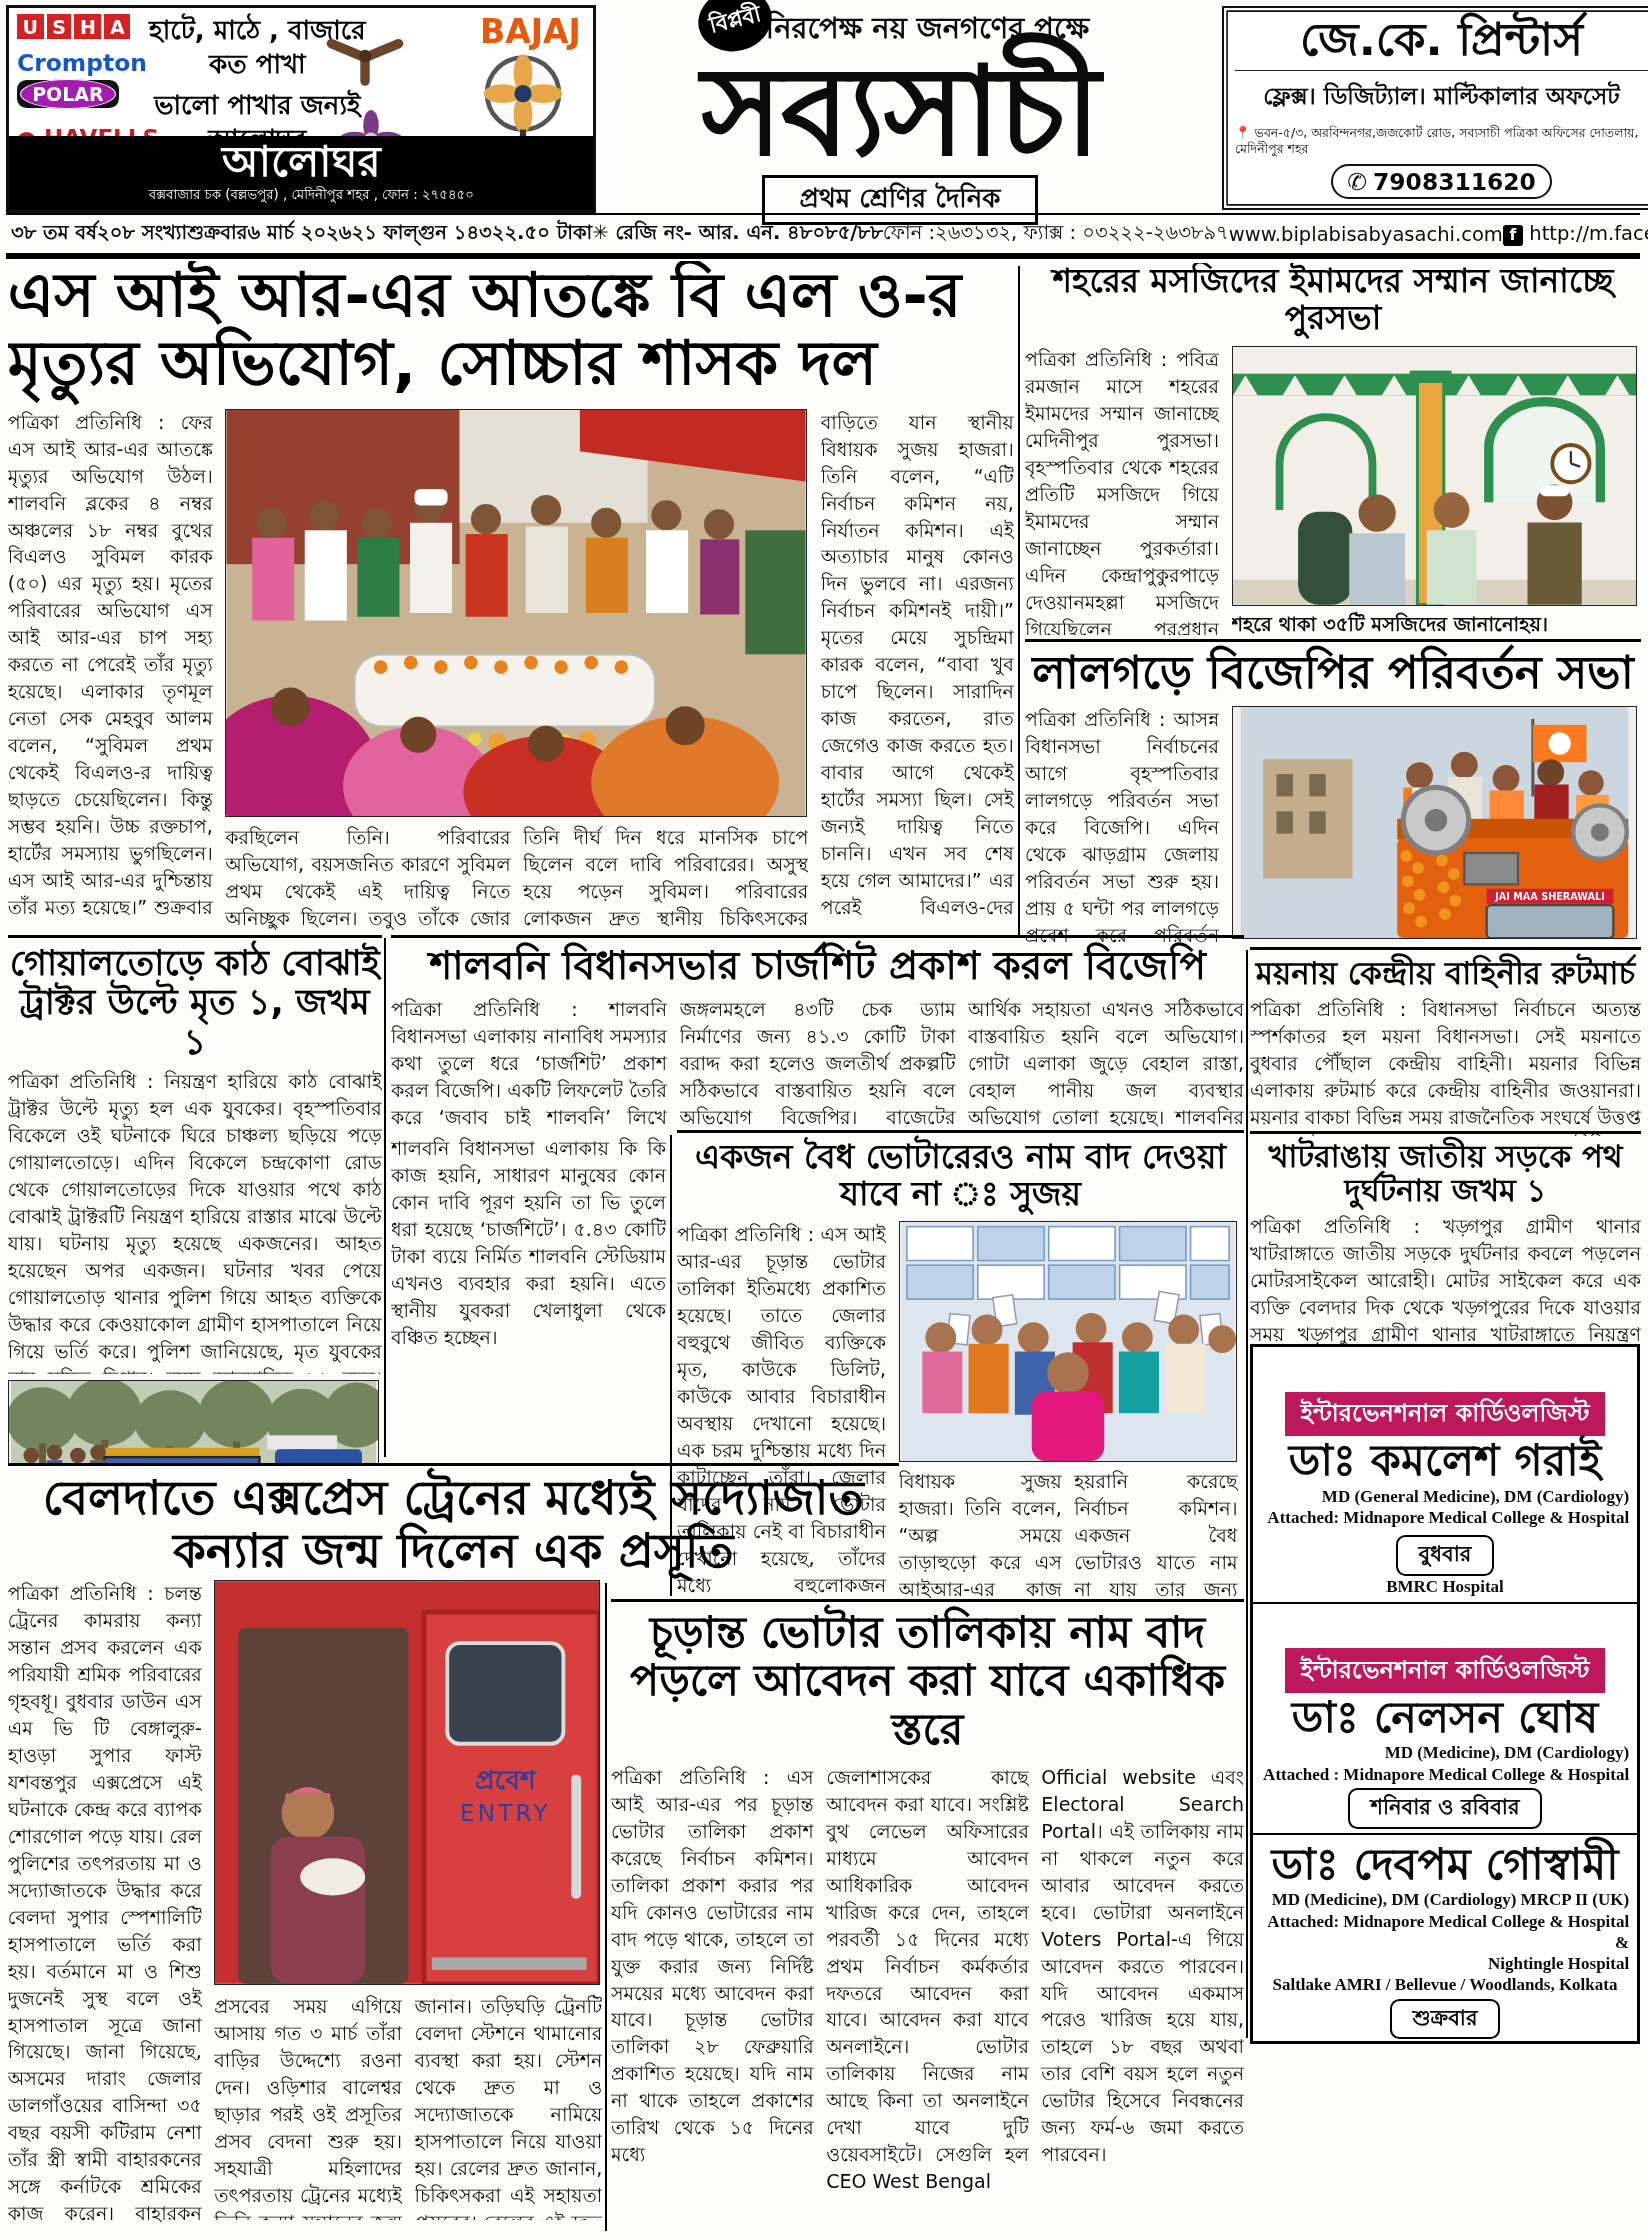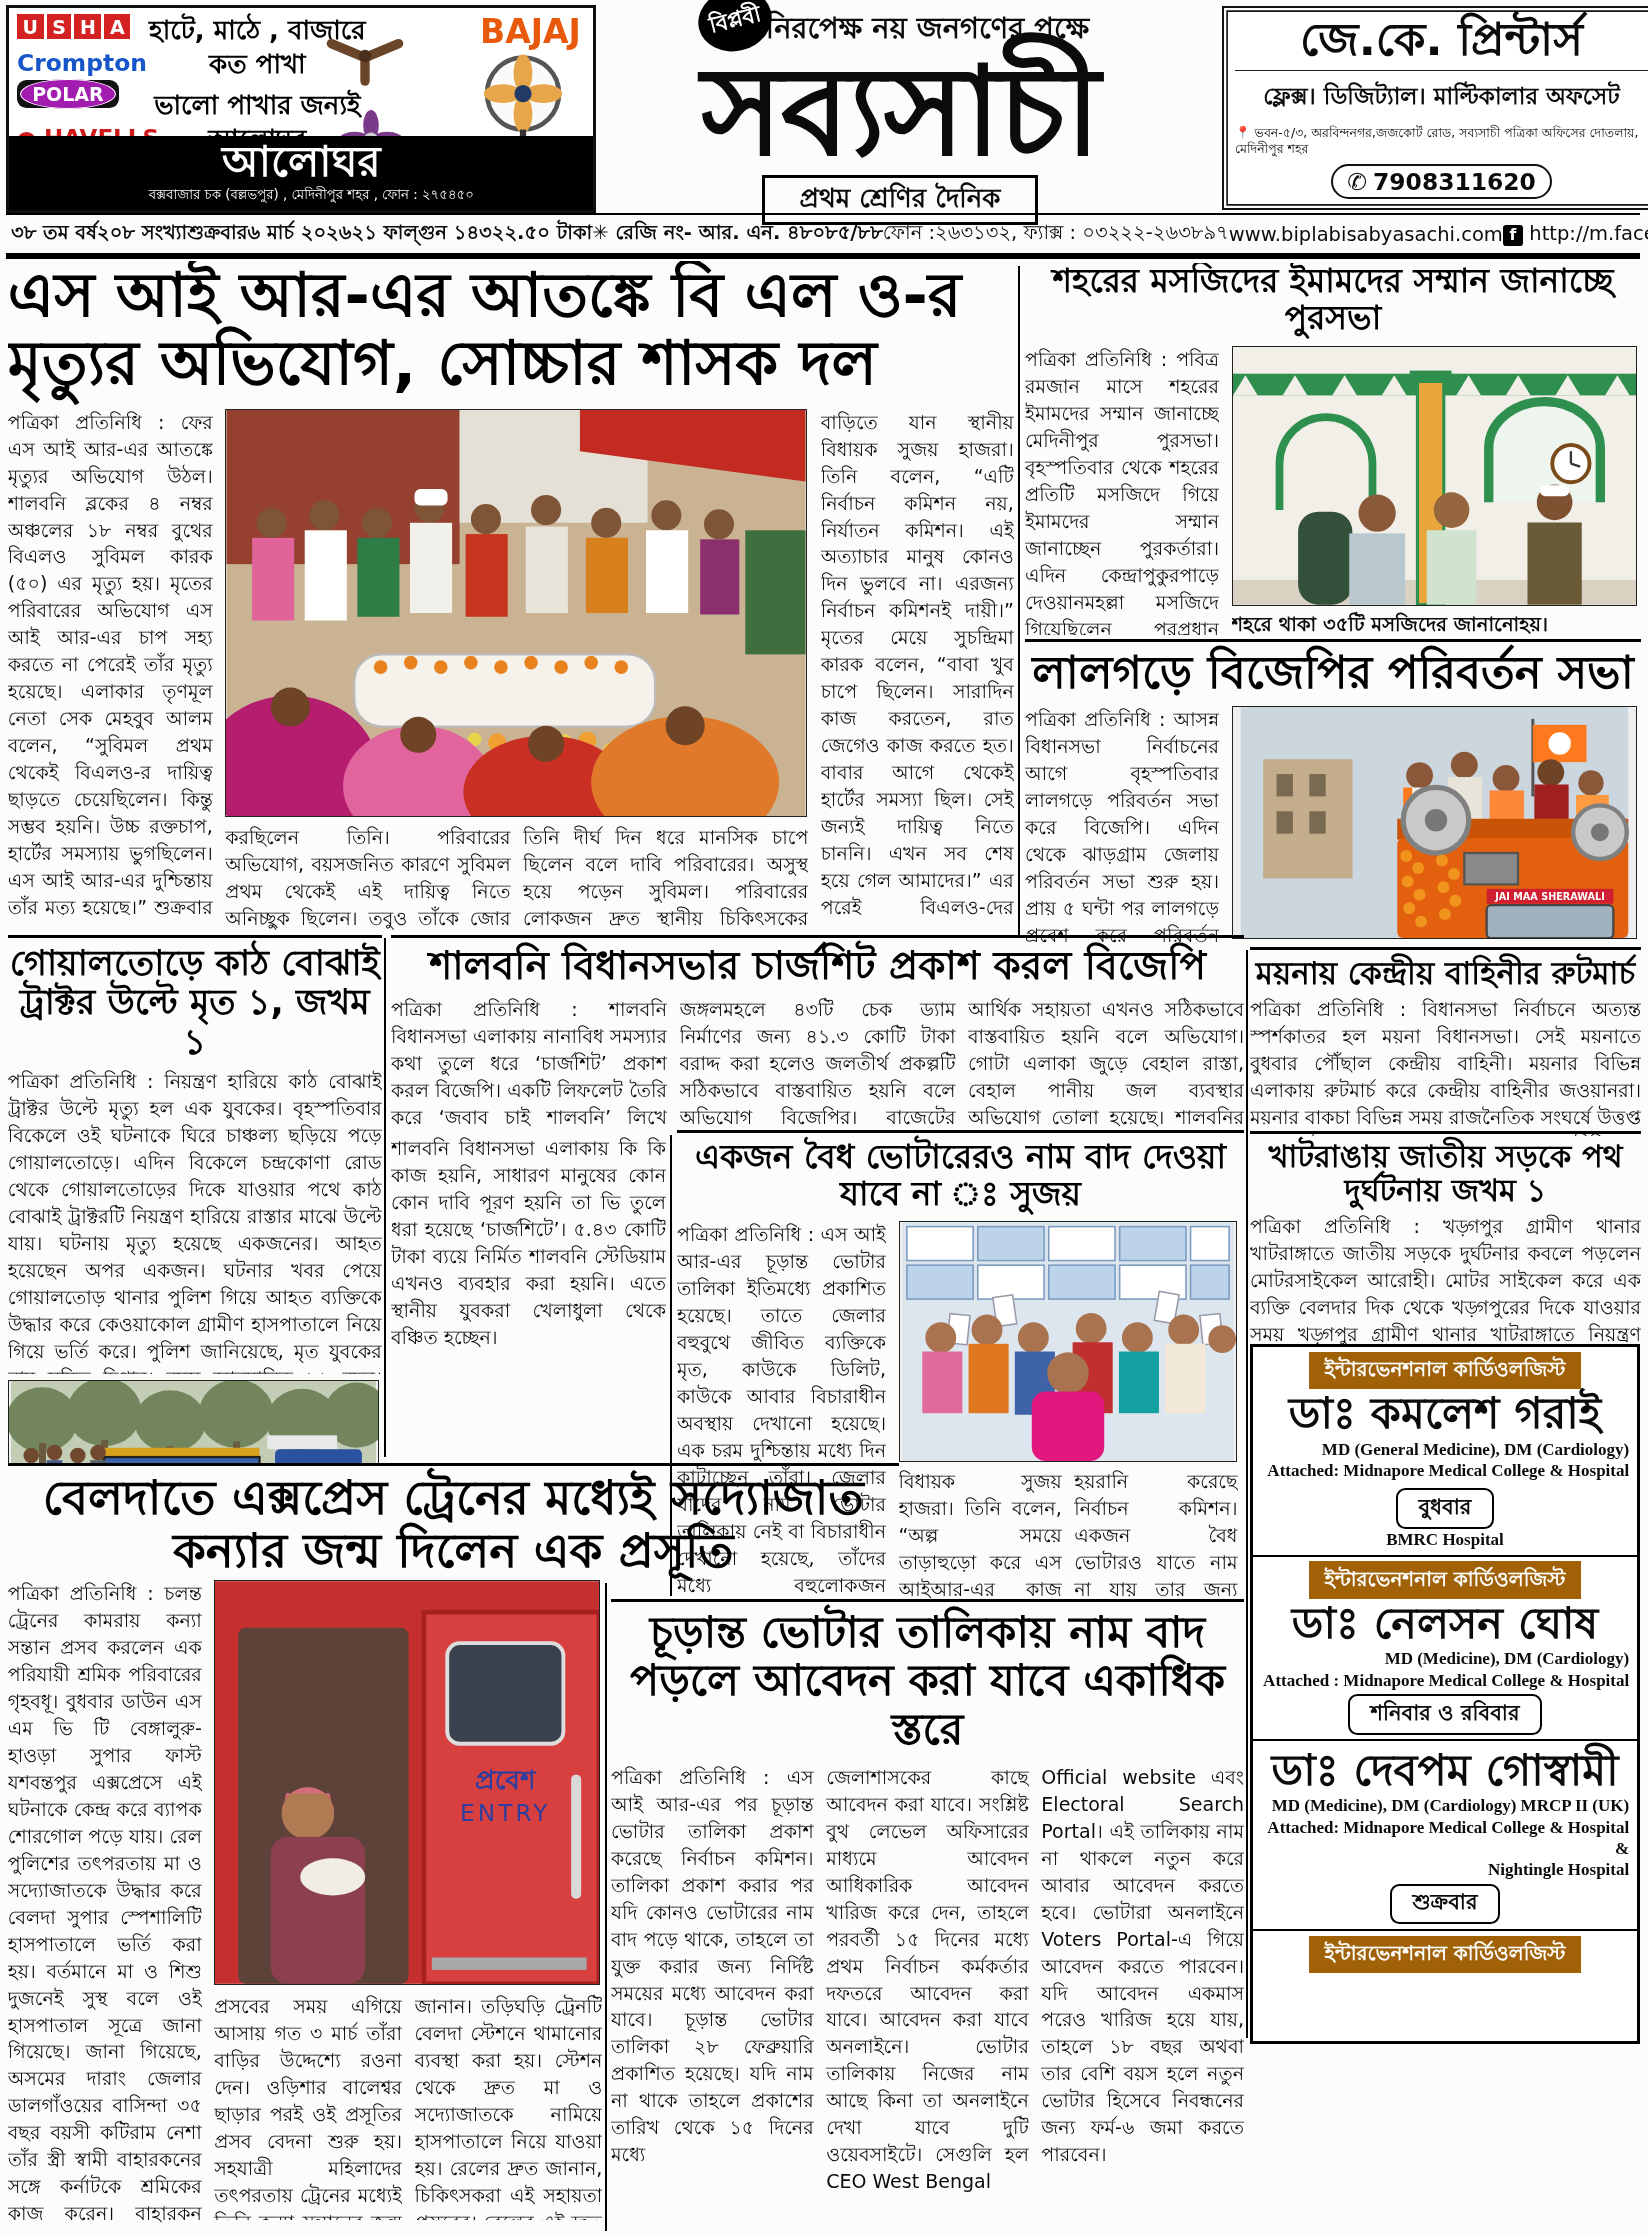--- a/index.html
+++ b/index.html
@@ -38,21 +38,21 @@
   .jka{font-size:12.5px;line-height:1.3;margin-top:7.8px;text-align:left;}
   .pill{display:inline-flex;align-items:center;gap:6.3px;border:2.3px solid #111;border-radius:20.3px;
         padding:1.6px 14px;font-size:23.4px;font-weight:800;margin-top:6.3px;}
   .info{display:flex;align-items:center;gap:0;border-top:2.3px solid #000;border-bottom:6.3px solid #000;
         font-size:19.5px;font-weight:700;padding:3.1px 4.7px;justify-content:space-between;white-space:nowrap;}
   .fb{display:inline-block;background:#000;color:#fff;width:20.3px;height:20.3px;text-align:center;
       line-height:20.3px;font-weight:800;border-radius:3.1px;font-size:15.6px;}
   
   .docbox{border:3.1px solid #000;background:#fff;display:flex;flex-direction:column;overflow:hidden;}
   .docsec{border-bottom:2.3px solid #000;padding:4.7px 7.8px;text-align:center;}
-  .docban{display:inline-block;background:#a16207;color:#fff;font-size:20px;font-weight:700;padding:2.3px 15.6px;}
+  .docban{display:inline-block;background:#be185d;color:#fff;font-size:24px;font-weight:700;padding:2.3px 15.6px;margin-top:40px;}
   .docname{font-size:43px;font-weight:800;line-height:1.15;}
   .docq{font-family:Liberation Serif, serif;font-weight:700;font-size:17px;text-align:right;line-height:1.25;}
   .day{display:inline-block;border:2.3px solid #000;border-radius:9.4px;padding:0.8px 20.3px;
        font-size:21px;font-weight:700;}
 </style>
 </head>
 <body>
 
 <div class="page">
 
@@ -498,20 +498,21 @@
       <div class="docname">ডাঃ নেলসন ঘোষ</div>
       <div class="docq">MD (Medicine), DM (Cardiology)</div>
       <div class="docq">Attached : Midnapore Medical College &amp; Hospital</div>
       <div style="margin-top:3.1px;"><span class="day">শনিবার ও রবিবার</span></div>
     </div>
     <div class="docsec">
       <div class="docname">ডাঃ দেবপম গোস্বামী</div>
       <div class="docq">MD (Medicine), DM (Cardiology) MRCP II (UK)</div>
       <div class="docq">Attached: Midnapore Medical College &amp; Hospital &amp;</div>
       <div class="docq">Nightingle Hospital</div>
+      <div class="docq" style="text-align:center;">Saltlake AMRI / Bellevue / Woodlands, Kolkata</div>
       <div style="margin-top:3.1px;"><span class="day">শুক্রবার</span></div>
     </div>
     <div class="docsec" style="border-bottom:none;">
       <span class="docban">ইন্টারভেনশনাল কার্ডিওলজিস্ট</span>
       
       
       
       
     </div>
 

